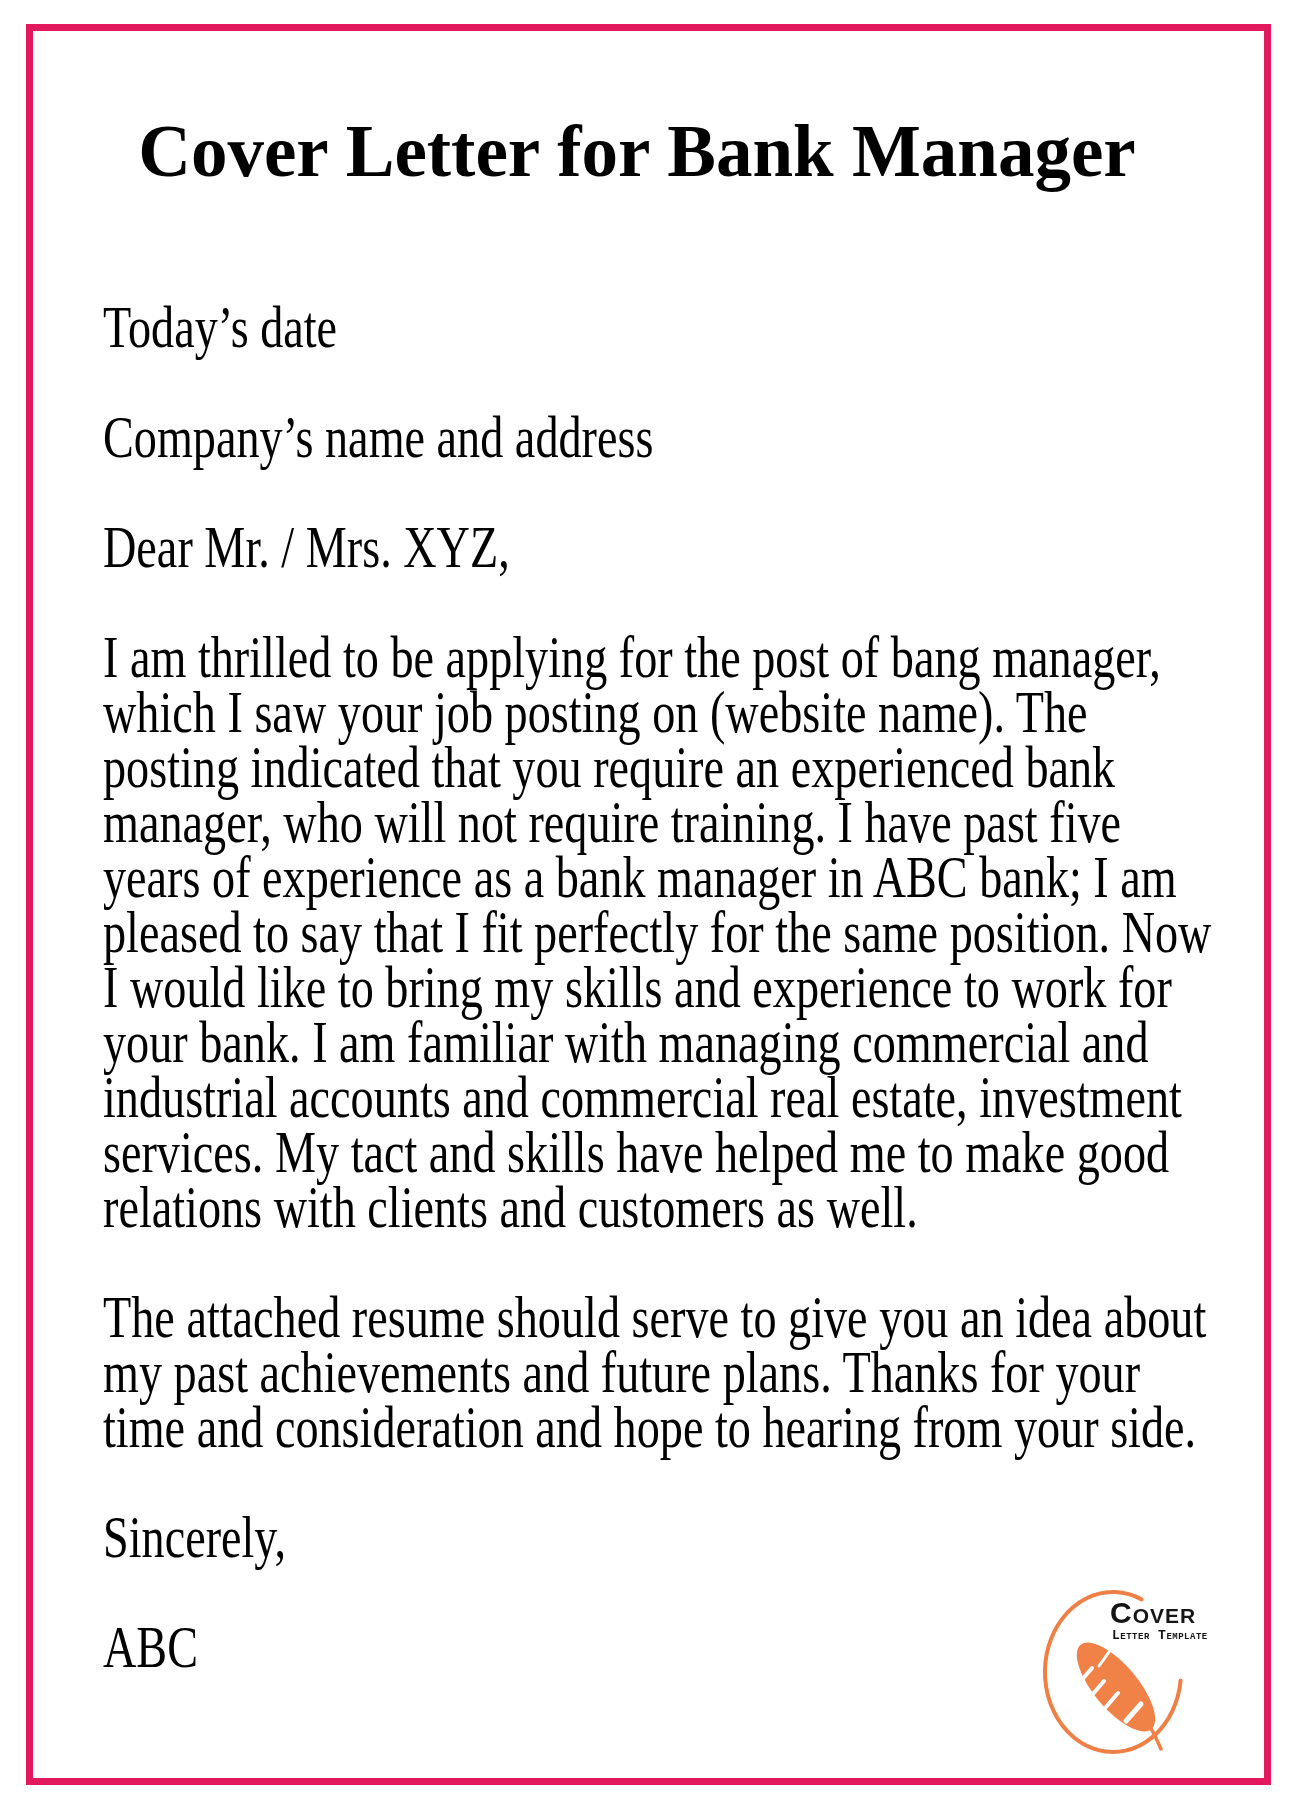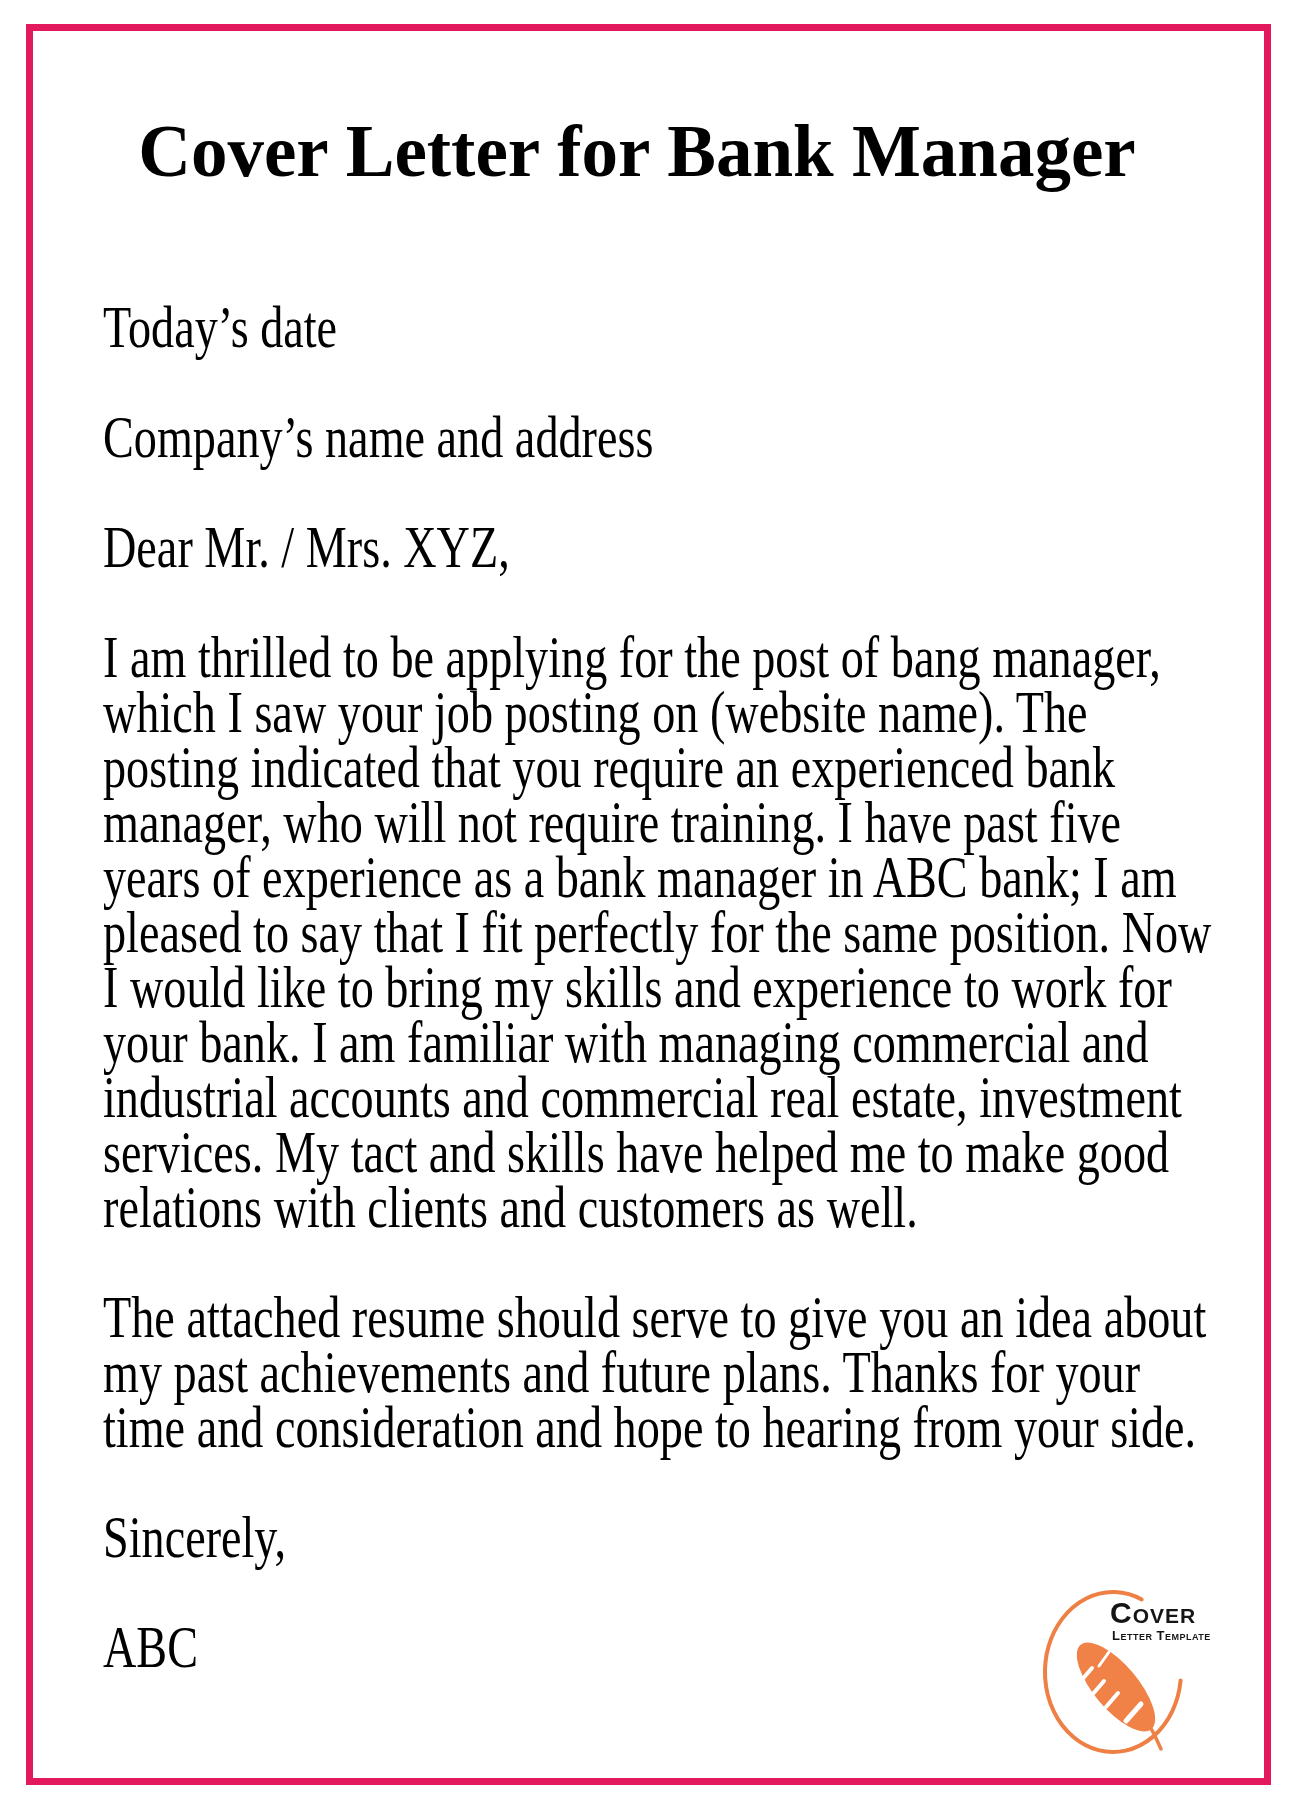--- a/index.html
+++ b/index.html
@@ -78,21 +78,21 @@
     font-size: 30px;
     line-height: 30px;
     font-variant: small-caps;
     color: #151515;
     letter-spacing: 1px;
   }
   .logo-tagline {
     position: absolute;
     left: 76px;
     top: 49px;
-    font-family: Liberation Sans, sans-serif;
+    font-family: Liberation Mono, monospace;
     font-weight: bold;
     font-size: 13px;
     line-height: 14px;
     font-variant: small-caps;
     color: #151515;
     letter-spacing: 0.5px;
   }
 </style>
 </head>
 <body>

